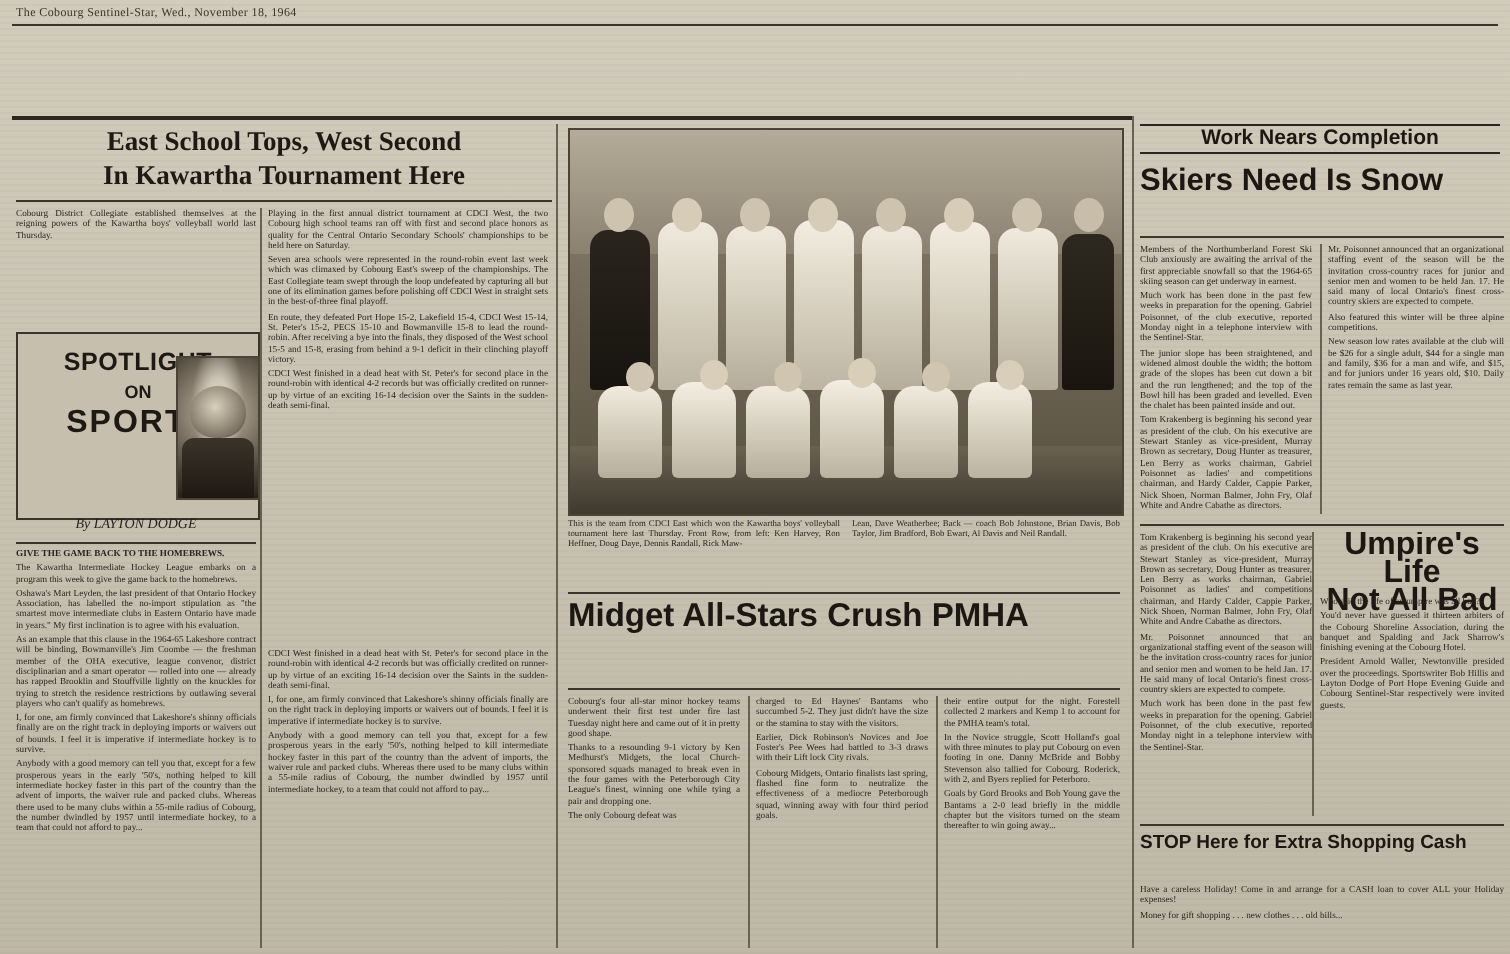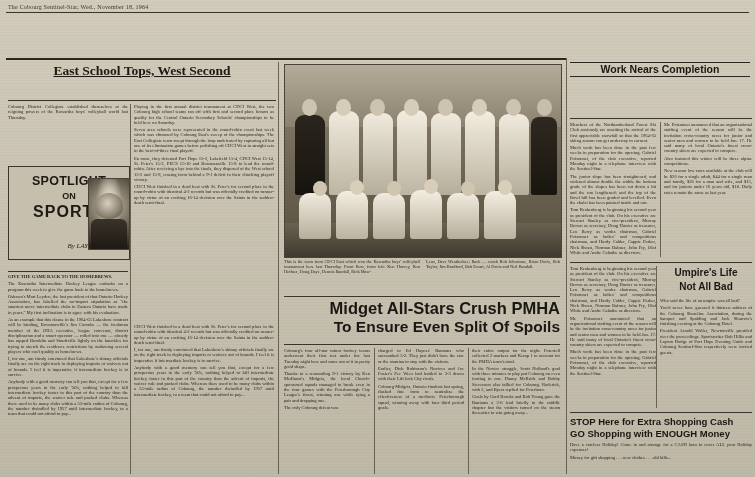--- a/index.html
+++ b/index.html
@@ -36,22 +36,23 @@
 <body>
 
 <div class="page">
   <div class="paper-noise"></div>
 
   <div class="masthead">The Cobourg Sentinel-Star, Wed., November 18, 1964</div>
   <div class="hrule" style="left:6px;top:12px;width:743px;"></div>
 
   <div class="thickrule" style="left:6px;top:58px;width:560px;"></div>
 
-  <div class="col subhdl" style="left:8px;top:62px;width:268px;font-size:13.5px;line-height:17px;text-align:center;text-decoration:underline;">
+  <div class="col subhdl" style="left:8px;top:62px;width:268px;font-size:13.5px;line-height:17px;text-align:center;">
     <div>East School Tops, West Second</div>
+    <div>In Kawartha Tournament Here</div>
   </div>
   <div class="hrule" style="left:8px;top:100px;width:268px;"></div>
 
   <div class="col body-txt" style="left:8px;top:104px;width:120px;height:58px;">
     <p>Cobourg District Collegiate established themselves at the reigning powers of the Kawartha boys' volleyball world last Thursday.</p>
   </div>
 
   <div class="col body-txt" style="left:134px;top:104px;width:140px;height:218px;">
     <p>Playing in the first annual district tournament at CDCI West, the two Cobourg high school teams ran off with first and second place honors as quality for the Central Ontario Secondary Schools' championships to be held here on Saturday.</p>
     <p>Seven area schools were represented in the round-robin event last week which was climaxed by Cobourg East's sweep of the championships. The East Collegiate team swept through the loop undefeated by capturing all but one of its elimination games before polishing off CDCI West in straight sets in the best-of-three final playoff.</p>
@@ -64,21 +65,21 @@
     <div class="spot-title" style="font-size:9px;margin-top:3px;">ON</div>
     <div class="spot-title" style="font-size:16px;margin-top:2px;letter-spacing:1px;">SPORTS</div>
   </div>
 
   <div class="photo" style="left:88px;top:178px;width:40px;height:70px;background:
         radial-gradient(circle at 52% 38%, #cfc7b6 0%, #8e8474 34%, #4e463a 70%, #241f18 100%);">
     <div class="ph-grad" style="background:radial-gradient(ellipse at 50% 32%, rgba(255,250,235,.55) 0 18%, rgba(0,0,0,0) 46%);"></div>
     <div style="position:absolute;left:6px;top:14px;width:28px;height:26px;border-radius:50% 50% 45% 45%;background:radial-gradient(circle at 45% 40%,#d8d0bd,#7d7362 70%,#3c3529);"></div>
     <div style="position:absolute;left:2px;top:40px;width:36px;height:30px;background:linear-gradient(180deg,#3a332a,#1d1912);border-radius:6px 6px 0 0;"></div>
   </div>
-  <div class="byline" style="position:absolute;left:8px;top:242px;width:120px;text-align:right;">By LAYTON DODGE</div>
+  <div class="byline" style="position:absolute;left:8px;top:258px;width:120px;">By LAYTON DODGE</div>
   <div class="hrule" style="left:8px;top:271px;width:120px;"></div>
 
   <div class="col body-txt" style="left:8px;top:274px;width:120px;height:200px;">
     <p class="lead">GIVE THE GAME BACK TO THE HOMEBREWS.</p>
     <p>The Kawartha Intermediate Hockey League embarks on a program this week to give the game back to the homebrews.</p>
     <p>Oshawa's Mart Leyden, the last president of that Ontario Hockey Association, has labelled the no-import stipulation as "the smartest move intermediate clubs in Eastern Ontario have made in years." My first inclination is to agree with his evaluation.</p>
     <p>As an example that this clause in the 1964-65 Lakeshore contract will be binding, Bowmanville's Jim Coombe — the freshman member of the OHA executive, league convenor, district disciplinarian and a smart operator — rolled into one — already has rapped Brooklin and Stouffville lightly on the knuckles for trying to stretch the residence restrictions by outlawing several players who can't qualify as homebrews.</p>
     <p>I, for one, am firmly convinced that Lakeshore's shinny officials finally are on the right track in deploying imports or waivers out of bounds. I feel it is imperative if intermediate hockey is to survive.</p>
     <p>Anybody with a good memory can tell you that, except for a few prosperous years in the early '50's, nothing helped to kill intermediate hockey faster in this part of the country than the advent of imports, the waiver rule and packed clubs. Whereas there used to be many clubs within a 55-mile radius of Cobourg, the number dwindled by 1957 until intermediate hockey, to a team that could not afford to pay...</p>
   </div>
@@ -133,23 +134,22 @@
       <div style="position:absolute;left:125px;top:-4px;width:14px;height:15px;border-radius:50%;background:#d8ceb9;"></div>
       <div style="position:absolute;left:162px;top:-2px;width:14px;height:15px;border-radius:50%;background:#cfc5b0;"></div>
       <div style="position:absolute;left:199px;top:-3px;width:14px;height:15px;border-radius:50%;background:#d8ceb9;"></div>
     </div>
   </div>
 
   <div class="col cap" style="left:284px;top:259px;width:136px;height:34px;">This is the team from CDCI East which won the Kawartha boys' volleyball tournament here last Thursday. Front Row, from left: Ken Harvey, Ron Heffner, Doug Daye, Dennis Randall, Rick Maw-</div>
   <div class="col cap" style="left:426px;top:259px;width:134px;height:34px;">Lean, Dave Weatherbee; Back — coach Bob Johnstone, Brian Davis, Bob Taylor, Jim Bradford, Bob Ewart, Al Davis and Neil Randall.</div>
   <div class="hrule" style="left:284px;top:296px;width:276px;"></div>
 
-  <div class="col khdl" style="left:284px;top:300px;width:276px;font-size:16.5px;text-align:right;">
+  <div class="col khdl" style="left:284px;top:300px;width:276px;font-size:16.5px;text-align:left;">
     <div>Midget All-Stars Crush PMHA</div>
-    <div style="font-size:15.5px;margin-top:2px;">To Ensure Even Split Of Spoils</div>
   </div>
   <div class="hrule" style="left:284px;top:344px;width:276px;"></div>
 
   <div class="col body-txt" style="left:284px;top:348px;width:86px;height:126px;">
     <p>Cobourg's four all-star minor hockey teams underwent their first test under fire last Tuesday night here and came out of it in pretty good shape.</p>
     <p>Thanks to a resounding 9-1 victory by Ken Medhurst's Midgets, the local Church-sponsored squads managed to break even in the four games with the Peterborough City League's finest, winning one while tying a pair and dropping one.</p>
     <p>The only Cobourg defeat was</p>
   </div>
   <div class="col body-txt" style="left:378px;top:348px;width:86px;height:126px;">
     <p>charged to Ed Haynes' Bantams who succumbed 5-2. They just didn't have the size or the stamina to stay with the visitors.</p>
@@ -161,56 +161,56 @@
     <p>In the Novice struggle, Scott Holland's goal with three minutes to play put Cobourg on even footing in one. Danny McBride and Bobby Stevenson also tallied for Cobourg. Roderick, with 2, and Byers replied for Peterboro.</p>
     <p>Goals by Gord Brooks and Bob Young gave the Bantams a 2-0 lead briefly in the middle chapter but the visitors turned on the steam thereafter to win going away...</p>
   </div>
   <div class="vrule" style="left:374px;top:348px;height:126px;"></div>
   <div class="vrule" style="left:468px;top:348px;height:126px;"></div>
 
   <div class="col" style="left:570px;top:62px;width:180px;">
     <div class="khdl ctr" style="font-size:10.5px;border-top:1px solid #2b261f;border-bottom:1px solid #2b261f;padding:1px 0;">Work Nears Completion</div>
   </div>
   <div class="col khdl" style="left:570px;top:82px;width:182px;font-size:15.5px;line-height:17px;">
+    <div>Skiers Need Is Snow</div>
   </div>
   <div class="hrule" style="left:570px;top:118px;width:182px;"></div>
 
   <div class="col body-txt" style="left:570px;top:122px;width:86px;height:135px;">
     <p>Members of the Northumberland Forest Ski Club anxiously are awaiting the arrival of the first appreciable snowfall so that the 1964-65 skiing season can get underway in earnest.</p>
     <p>Much work has been done in the past few weeks in preparation for the opening. Gabriel Poisonnet, of the club executive, reported Monday night in a telephone interview with the Sentinel-Star.</p>
     <p>The junior slope has been straightened, and widened almost double the width; the bottom grade of the slopes has been cut down a bit and the run lengthened; and the top of the Bowl hill has been graded and levelled. Even the chalet has been painted inside and out.</p>
     <p>Tom Krakenberg is beginning his second year as president of the club. On his executive are Stewart Stanley as vice-president, Murray Brown as secretary, Doug Hunter as treasurer, Len Berry as works chairman, Gabriel Poisonnet as ladies' and competitions chairman, and Hardy Calder, Cappie Parker, Nick Shoen, Norman Balmer, John Fry, Olaf White and Andre Cabathe as directors.</p>
   </div>
   <div class="col body-txt" style="left:664px;top:122px;width:88px;height:135px;">
     <p>Mr. Poisonnet announced that an organizational staffing event of the season will be the invitation cross-country races for junior and senior men and women to be held Jan. 17. He said many of local Ontario's finest cross-country skiers are expected to compete.</p>
     <p>Also featured this winter will be three alpine competitions.</p>
     <p>New season low rates available at the club will be $26 for a single adult, $44 for a single man and family, $36 for a man and wife, and $15, and for juniors under 16 years old, $10. Daily rates remain the same as last year.</p>
   </div>
   <div class="vrule" style="left:660px;top:122px;height:135px;"></div>
   <div class="hrule" style="left:570px;top:262px;width:182px;"></div>
 
-  <div class="col khdl ctr" style="left:660px;top:266px;width:92px;font-size:10px;line-height:14px;">
+  <div class="col khdl ctr" style="left:660px;top:266px;width:92px;font-size:16px;line-height:14px;">
     <div>Umpire's Life</div>
     <div>Not All Bad</div>
   </div>
   <div class="col body-txt" style="left:660px;top:298px;width:92px;height:110px;">
     <p>Who said the life of an umpire was all bad?</p>
     <p>You'd never have guessed it thirteen  arbiters of the Cobourg Shoreline Association, during the banquet and Spalding and Jack Sharrow's finishing evening at the Cobourg Hotel.</p>
     <p>President Arnold Waller, Newtonville presided over the proceedings. Sportswriter Bob Hillis and Layton Dodge of Port Hope Evening Guide and Cobourg Sentinel-Star respectively were invited guests.</p>
   </div>
   <div class="col body-txt" style="left:570px;top:266px;width:86px;height:142px;">
     <p>Tom Krakenberg is beginning his second year as president of the club. On his executive are Stewart Stanley as vice-president, Murray Brown as secretary, Doug Hunter as treasurer, Len Berry as works chairman, Gabriel Poisonnet as ladies' and competitions chairman, and Hardy Calder, Cappie Parker, Nick Shoen, Norman Balmer, John Fry, Olaf White and Andre Cabathe as directors.</p>
     <p>Mr. Poisonnet announced that an organizational staffing event of the season will be the invitation cross-country races for junior and senior men and women to be held Jan. 17. He said many of local Ontario's finest cross-country skiers are expected to compete.</p>
     <p>Much work has been done in the past few weeks in preparation for the opening. Gabriel Poisonnet, of the club executive, reported Monday night in a telephone interview with the Sentinel-Star.</p>
   </div>
   <div class="vrule" style="left:656px;top:266px;height:142px;"></div>
 
   <div class="hrule" style="left:570px;top:412px;width:182px;"></div>
   <div class="col khdl" style="left:570px;top:416px;width:182px;font-size:9.5px;line-height:11.5px;">
     <div>STOP Here for Extra Shopping Cash</div>
-    <div>GO Shopping with ENOUGH Money</div>
   </div>
   <div class="col body-txt" style="left:570px;top:442px;width:182px;height:32px;">
     <p>Have a careless Holiday! Come in and arrange for a CASH loan to cover ALL your Holiday expenses!</p>
     <p>Money for gift shopping . . . new clothes . . . old bills...</p>
   </div>
 
 </div>
 
 </body></html>

